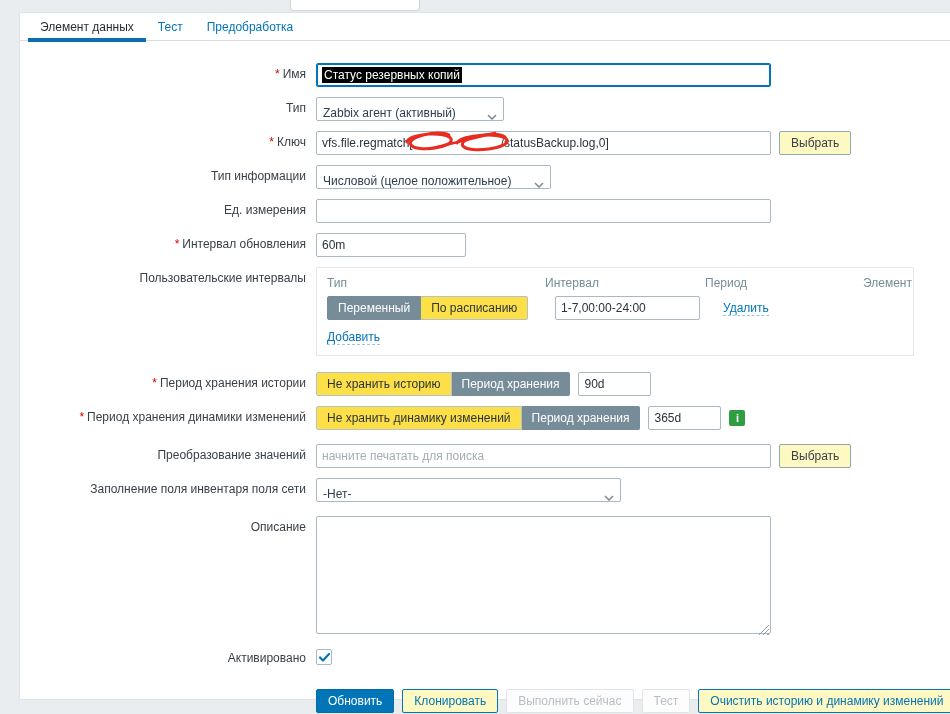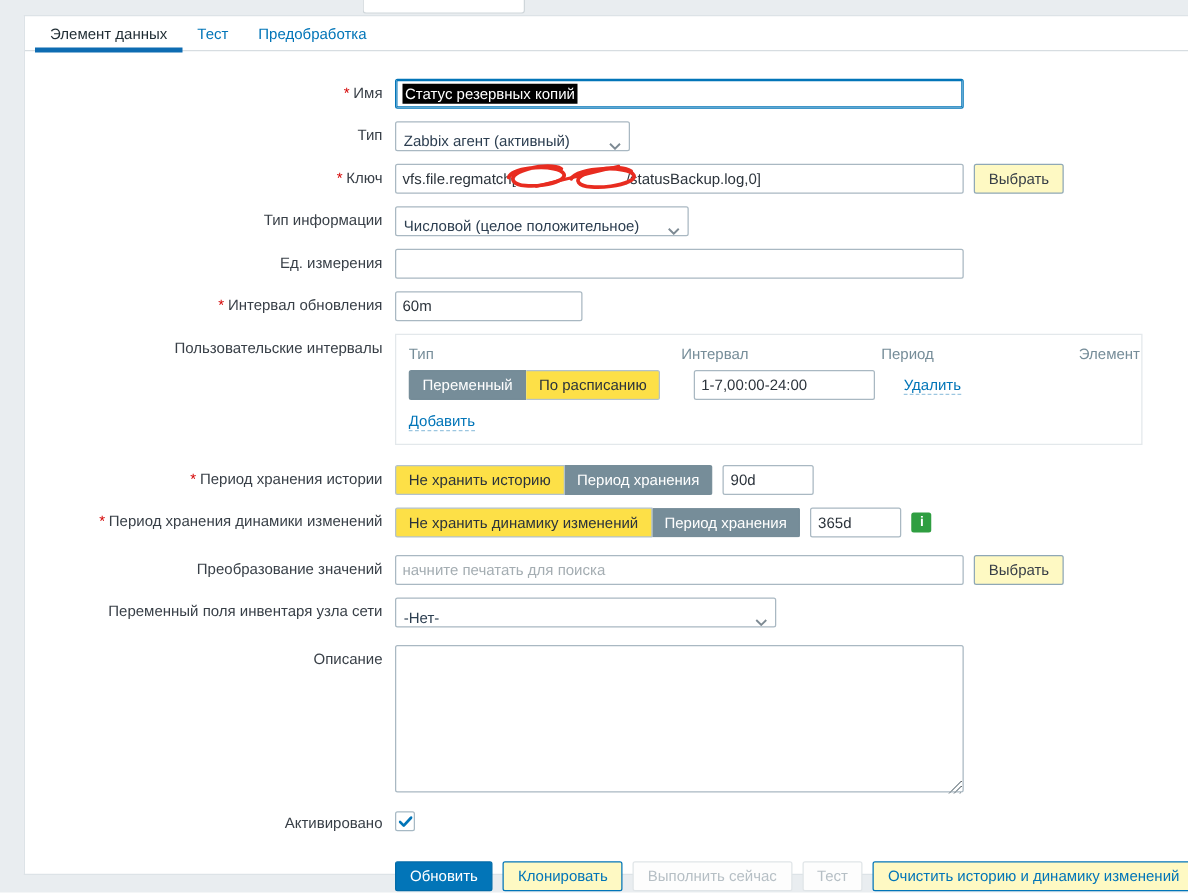--- a/index.html
+++ b/index.html
@@ -233,21 +233,21 @@
 
     <div class="row" style="margin-top:14px">
       <div class="lbl">Преобразование значений</div>
       <div class="ctl">
         <input class="txt w-main" placeholder="начните печатать для поиска" style="">
         <button class="btn ml8">Выбрать</button>
       </div>
     </div>
 
     <div class="row">
-      <div class="lbl">Переменный поля инвентаря узла сети</div>
+      <div class="lbl">Заполнение поля инвентаря поля сети</div>
       <div class="ctl">
         <div class="select" style="width:305px">
           <span>-Нет-</span>
           <svg width="10" height="6" viewBox="0 0 10 6">
               <path d="M1 1l4 4 4-4" fill="none" stroke="#7d8a93" stroke-width="1.5"></path>
             </svg>
         </div>
       </div>
     </div>
 

